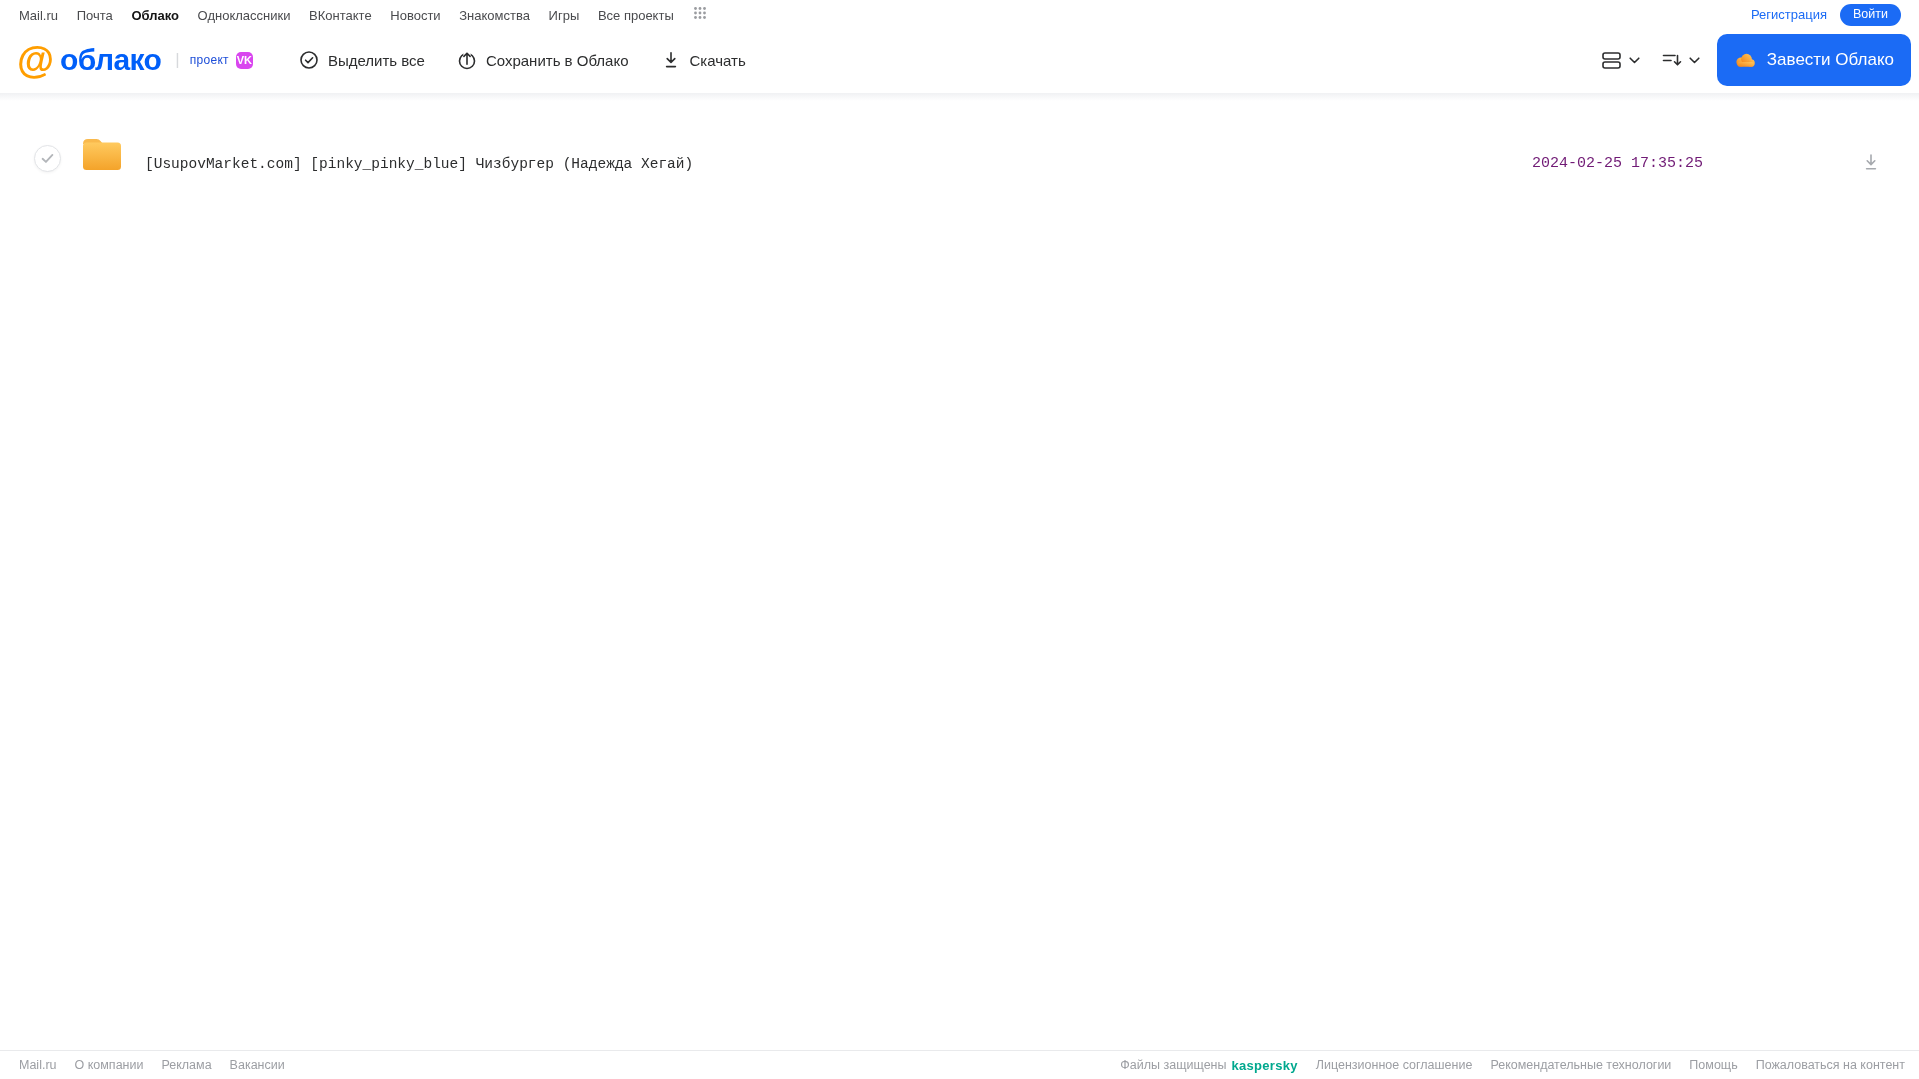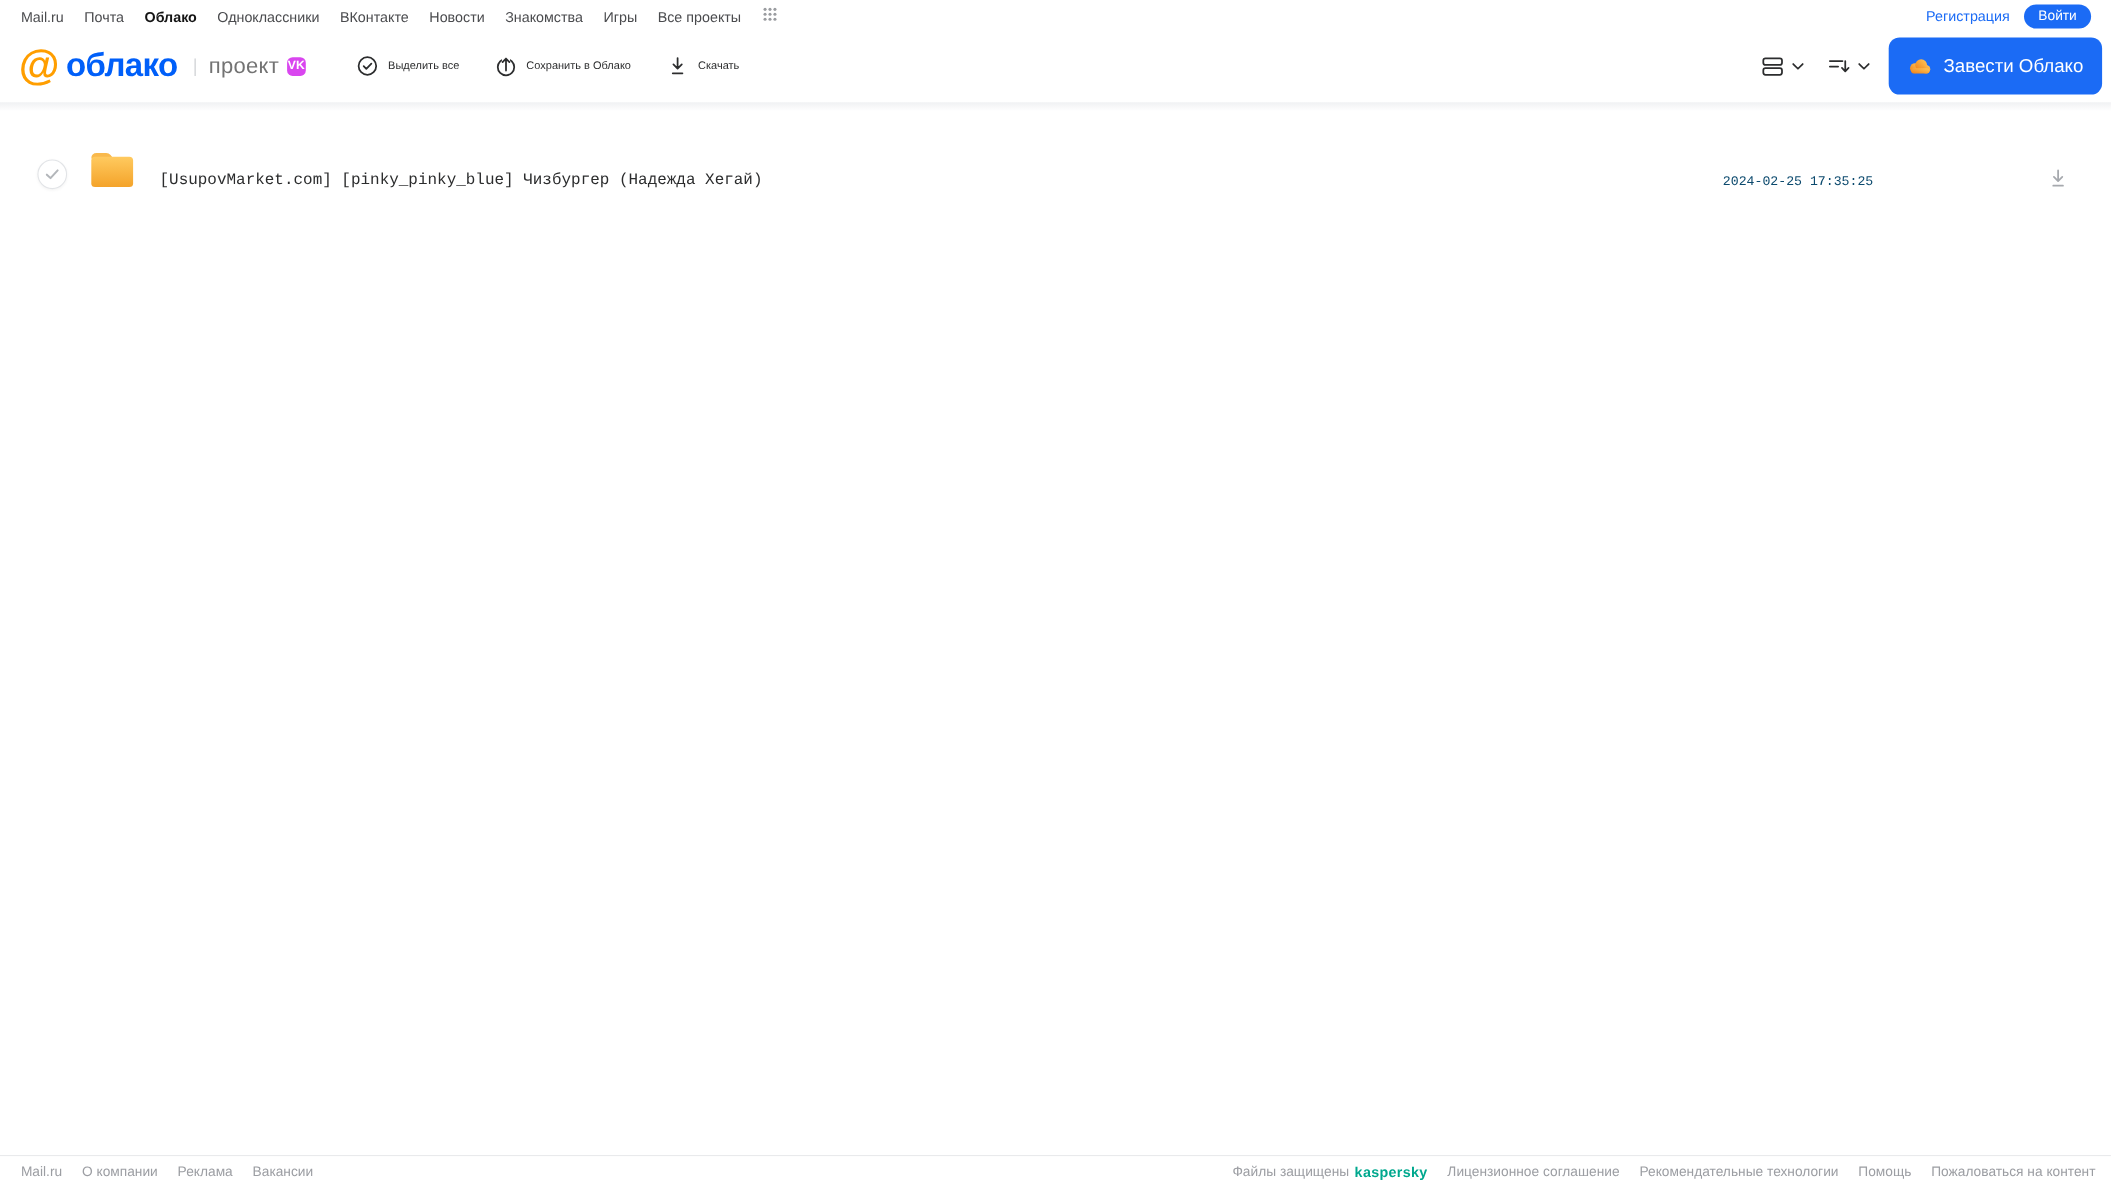--- a/index.html
+++ b/index.html
@@ -22,42 +22,42 @@
   .register { color: var(--accent-blue, #1b6bf5); cursor: pointer; }
   .login-btn { background: var(--accent-blue, #1b6bf5); color: #fff; border: none; border-radius: 12px;
     height: 22px; padding: 0 13px; font-size: 12.5px; cursor: pointer; line-height: 1; }
 
   
   .header { height: 66px; display: flex; align-items: center; padding: 0 8px 0 17px; flex: none; }
   .logo { display: flex; align-items: center; cursor: pointer; }
   .logo-at { font-size: 38px; font-weight: 700; color: var(--logo-orange, #ff9e00); line-height: 36px; }
   .logo-text { font-size: 30px; font-weight: 700; color: var(--logo-blue, #005ff9); letter-spacing: -0.6px; margin-left: 6px; line-height: 1; }
   .logo-sep { color: #d7d9dc; font-size: 17px; margin: 0 10px 0 14px; font-weight: 300; }
-  .logo-project { color: #737373; font-size: 20px; letter-spacing: 0.3px; }
+  .logo-project { color: #1d4ed8; font-size: 12px; letter-spacing: 0.3px; }
   .vk-badge { width: 17px; height: 17px; background: #d946ef; border-radius: 5px; color: #fff;
     font-size: 11px; font-weight: 700; display: inline-flex; align-items: center; justify-content: center; margin-left: 7px; }
   .toolbar { display: flex; align-items: center; gap: 32px; margin-left: 46px; }
   .tool { display: flex; align-items: center; gap: 9px; background: none; border: none; padding: 0;
-    font-size: 10px; color: #2c2d2e; cursor: pointer; }
+    font-size: 15px; color: #2c2d2e; cursor: pointer; }
   .tool svg { flex: none; }
   .header-right { margin-left: auto; display: flex; align-items: center; gap: 13px; }
   .icon-btn { display: flex; align-items: center; gap: 6px; color: #2c2d2e; background: none; border: none; padding: 0 4px; cursor: pointer; }
   .primary-btn { display: flex; align-items: center; gap: 10px; background: var(--accent-blue, #1b6bf5); color: #fff;
     border: none; border-radius: 10px; height: 52px; padding: 0 17px; font-size: 17px; cursor: pointer; }
   .header-shadow { height: 8px; background: linear-gradient(#f0f1f3, #ffffff); flex: none; }
 
   
   main { flex: 1; padding: 0 20px; }
   .page-title { font-size: 23px; font-weight: 400; color: #1f2022; margin: 33px 0 0; }
   .file-row { display: flex; align-items: flex-end; margin-top: 29px; padding: 0 8px 0 14px; height: 42px; border-radius: 6px; cursor: pointer; font-family: Liberation Mono, monospace; }
   .checkbox { width: 27px; height: 27px; border-radius: 50%; border: 1px solid #e2e4e7; background: #fff;
     display: flex; align-items: center; justify-content: center; box-shadow: 0 1px 3px rgba(0,0,0,.05); flex: none; cursor: pointer; }
   .folder-ic { margin-left: 19px; display: flex; flex: none; }
   .file-name { margin-left: 21px; font-size: 14.5px; color: #2c2d2e; cursor: pointer; }
-  .file-date { margin-left: auto; color: #0c4a6e; font-size: 12px; }
+  .file-date { margin-left: auto; color: #701a75; font-size: 15px; }
   .row-download { margin-left: 158px; margin-right: 10px; color: #a6a9ae; display: flex; cursor: pointer; }
 
   
   footer { height: 29px; border-top: 1px solid #e9eaec; display: flex; align-items: center;
     padding: 0 14px 0 19px; font-size: 12.5px; color: #9c9ea3; flex: none; }
   .f-left { display: flex; gap: 18px; }
   .f-right { margin-left: auto; display: flex; gap: 18px; align-items: center; }
   footer a { color: #9c9ea3; cursor: pointer; }
   .protected { display: flex; align-items: flex-start; }
   .kaspersky { color: var(--kaspersky-green, #00a88e); font-weight: 700; font-size: 13px; letter-spacing: 0.3px; margin-left: 5px; cursor: pointer; }

